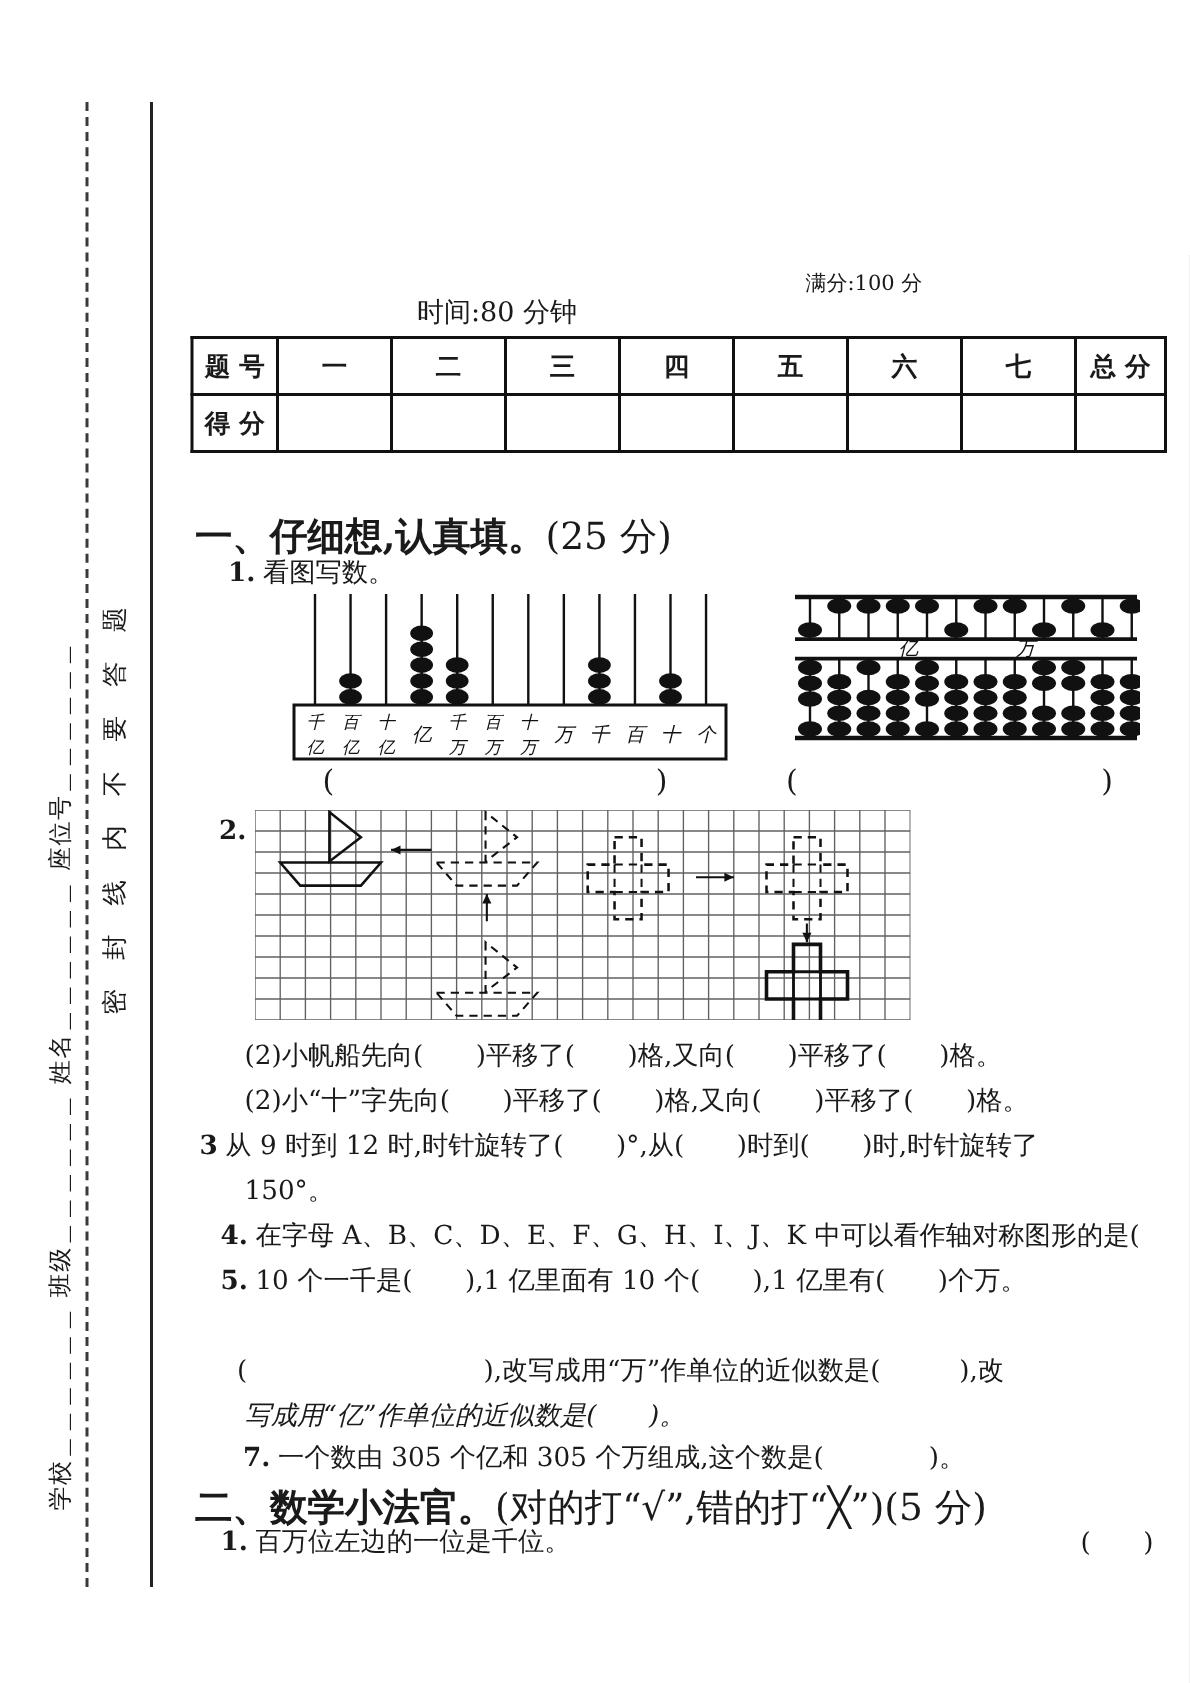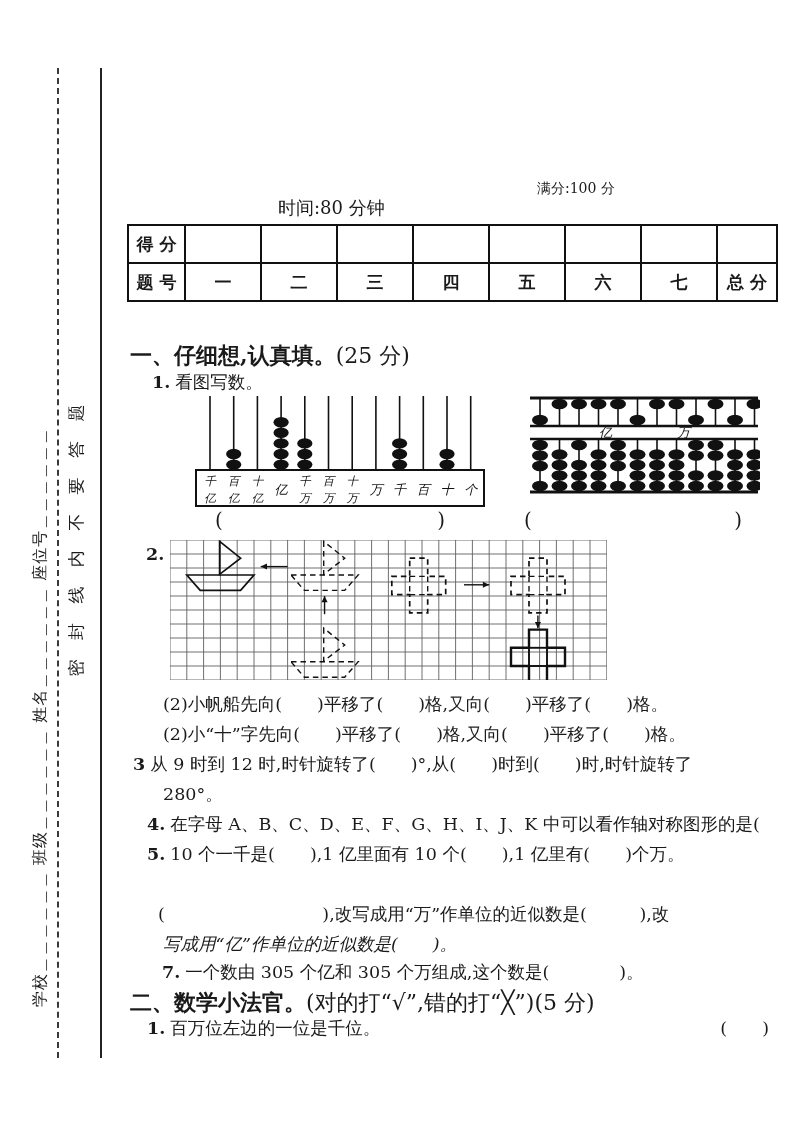--- a/index.html
+++ b/index.html
@@ -25,21 +25,21 @@
   }
   
   .title{left:130px;top:106px;width:650px;text-align:center;font-size:28px;font-weight:bold;letter-spacing:2px;}
   .meta-time{left:278px;top:196px;font-size:18px;}
   .meta-score{left:518px;top:180px;font-size:14px;margin-left:19px;}
   
   .score-table{left:127px;top:224px;width:649px;border-collapse:collapse;table-layout:fixed;}
   .score-table td{border:2px solid #111;height:36px;text-align:center;font-size:17px;padding:0;}
   .score-table td.hd{font-weight:bold;}
   
-  .sec-head{font-size:22px;white-space:nowrap;}
+  .sec-head{font-size:25px;white-space:nowrap;}
   .sec-head .b{font-weight:bold;}
   .q-line{font-size:17.5px;white-space:nowrap;line-height:1.45;}
   .q-line .num{font-weight:bold;margin-right:5px;}
   .ans-row{display:flex;justify-content:space-between;font-size:20px;}
   .tf-line{display:flex;justify-content:space-between;font-size:17.5px;}
   svg text{font-family:"DejaVu Serif","Liberation Serif",serif;fill:#111;}
 </style>
 </head>
 <body>
 
@@ -60,40 +60,40 @@
         <col style="width:76px">
         <col style="width:76px">
       <col style="width:76px">
         <col style="width:76px">
         <col style="width:76px">
         <col style="width:76px">
       <col style="width:60px">
     </colgroup>
     <tbody>
         <tr>
-      <td class="hd">得 分</td>
-      <td></td>
-      <td></td>
-      <td></td>
-      <td></td>
-      <td></td>
-      <td></td>
-      <td></td>
-      <td></td>
-    </tr>
-    <tr>
       <td class="hd">题 号</td>
       <td class="hd">一</td>
       <td class="hd">二</td>
       <td class="hd">三</td>
       <td class="hd">四</td>
       <td class="hd">五</td>
       <td class="hd">六</td>
       <td class="hd">七</td>
       <td class="hd">总 分</td>
+    </tr>
+    <tr>
+      <td class="hd">得 分</td>
+      <td></td>
+      <td></td>
+      <td></td>
+      <td></td>
+      <td></td>
+      <td></td>
+      <td></td>
+      <td></td>
     </tr>
   </tbody>
     </table>
 
   <div class="abs sec-head" style="left:130px;top:341px;">
     <span class="b">一、仔细想,认真填。</span><span>(25 分)</span>
   </div>
 
   <div class="abs q-line" style="left:152px;top:370px;">
     <span class="num">1.</span><span>看图写数。</span>
@@ -321,21 +321,21 @@
       <path d="M359.0 107.8 L359.0 126.0" fill="none" stroke="#111" stroke-width="1.92" stroke-linejoin="miter"></path>
       <path d="M377.0 107.8 L377.0 126.0" fill="none" stroke="#111" stroke-width="1.92" stroke-linejoin="miter"></path>
     </svg>
 
   <div class="abs q-line" style="left:163px;top:692px;">(2)小帆船先向(　　)平移了(　　)格,又向(　　)平移了(　　)格。</div>
   <div class="abs q-line" style="left:163px;top:722px;">(2)小“十”字先向(　　)平移了(　　)格,又向(　　)平移了(　　)格。</div>
 
   <div class="abs q-line" style="left:133px;top:752px;">
     <span class="num">3</span><span>从 9 时到 12 时,时针旋转了(　　)°,从(　　)时到(　　)时,时针旋转了</span>
   </div>
-  <div class="abs q-line" style="left:163px;top:782px;">280°。</div>
+  <div class="abs q-line" style="left:163px;top:782px;">150°。</div>
 
   <div class="abs q-line" style="left:147px;top:812px;">
     <span class="num">4.</span><span>在字母 A、B、C、D、E、F、G、H、I、J、K 中可以看作轴对称图形的是(　　)。</span>
   </div>
   <div class="abs q-line" style="left:147px;top:842px;">
     <span class="num">5.</span><span>10 个一千是(　　),1 亿里面有 10 个(　　),1 亿里有(　　)个万。</span>
   </div>
   <div class="abs q-line" style="left:158px;top:902px;">(　　　　　　　　　),改写成用“万”作单位的近似数是(　　　),改</div>
   <div class="abs q-line" style="left:163px;top:932px;font-style:italic;">写成用“亿”作单位的近似数是(　　)。</div>
 

